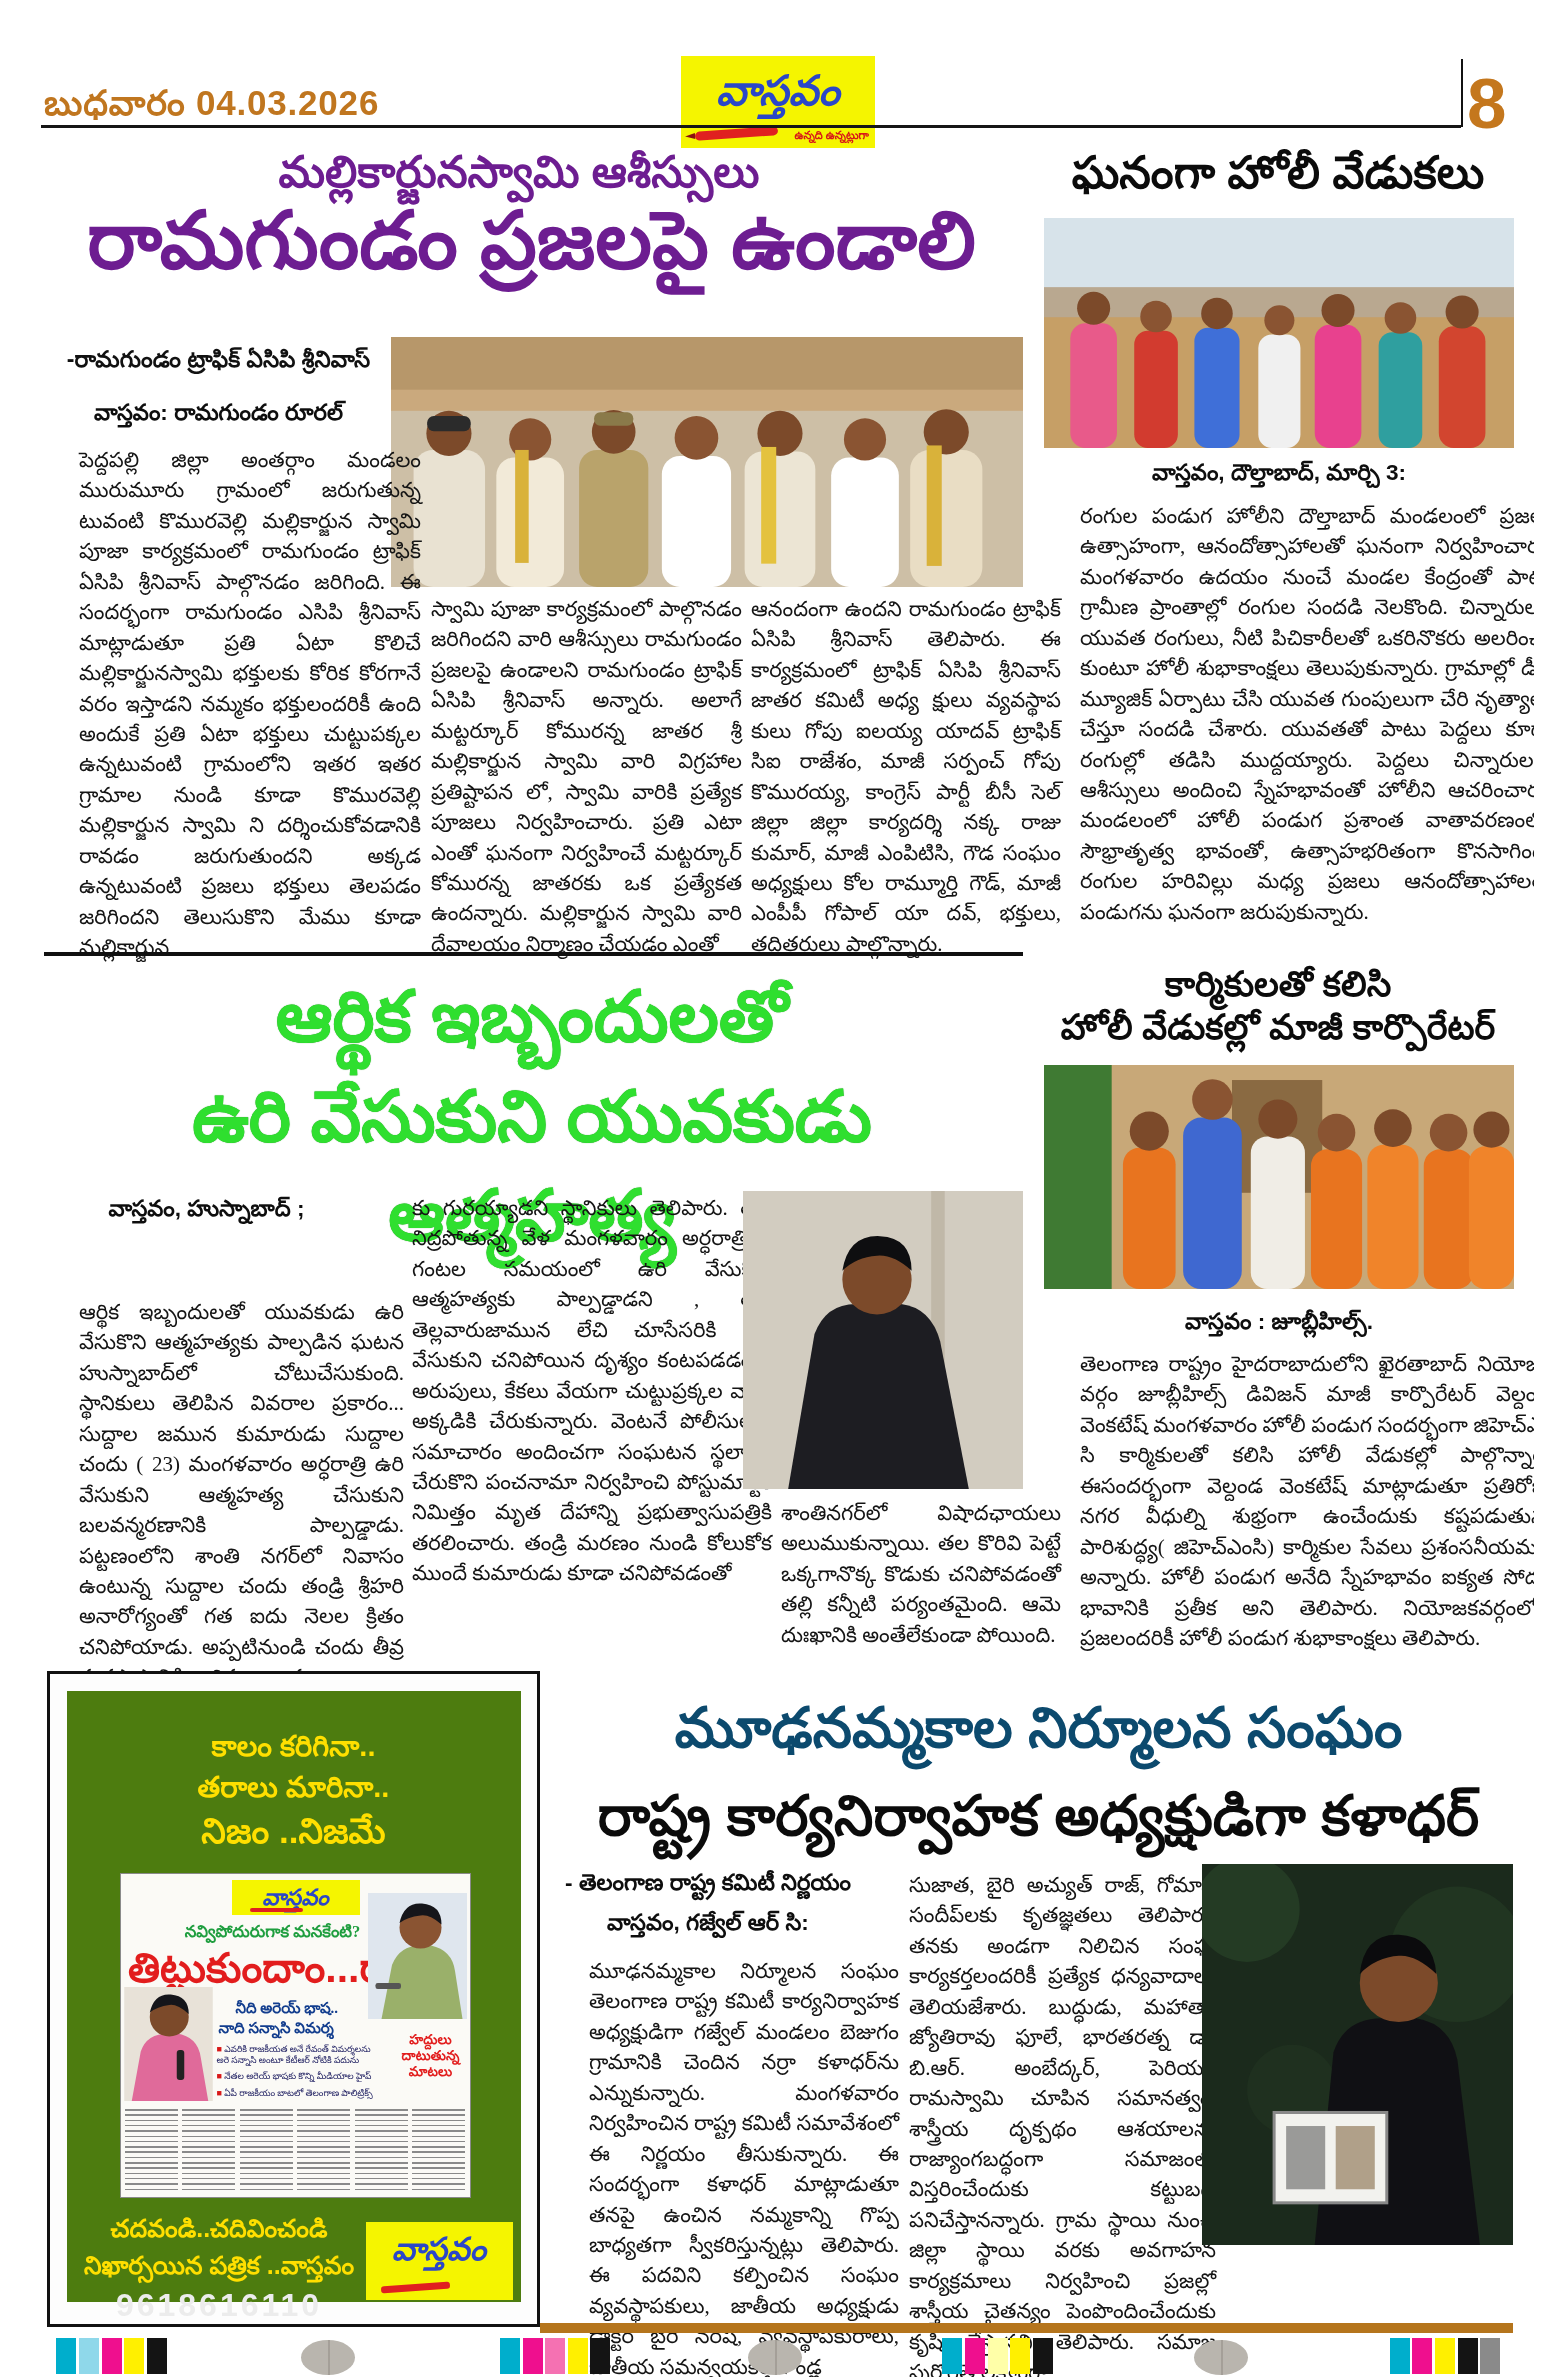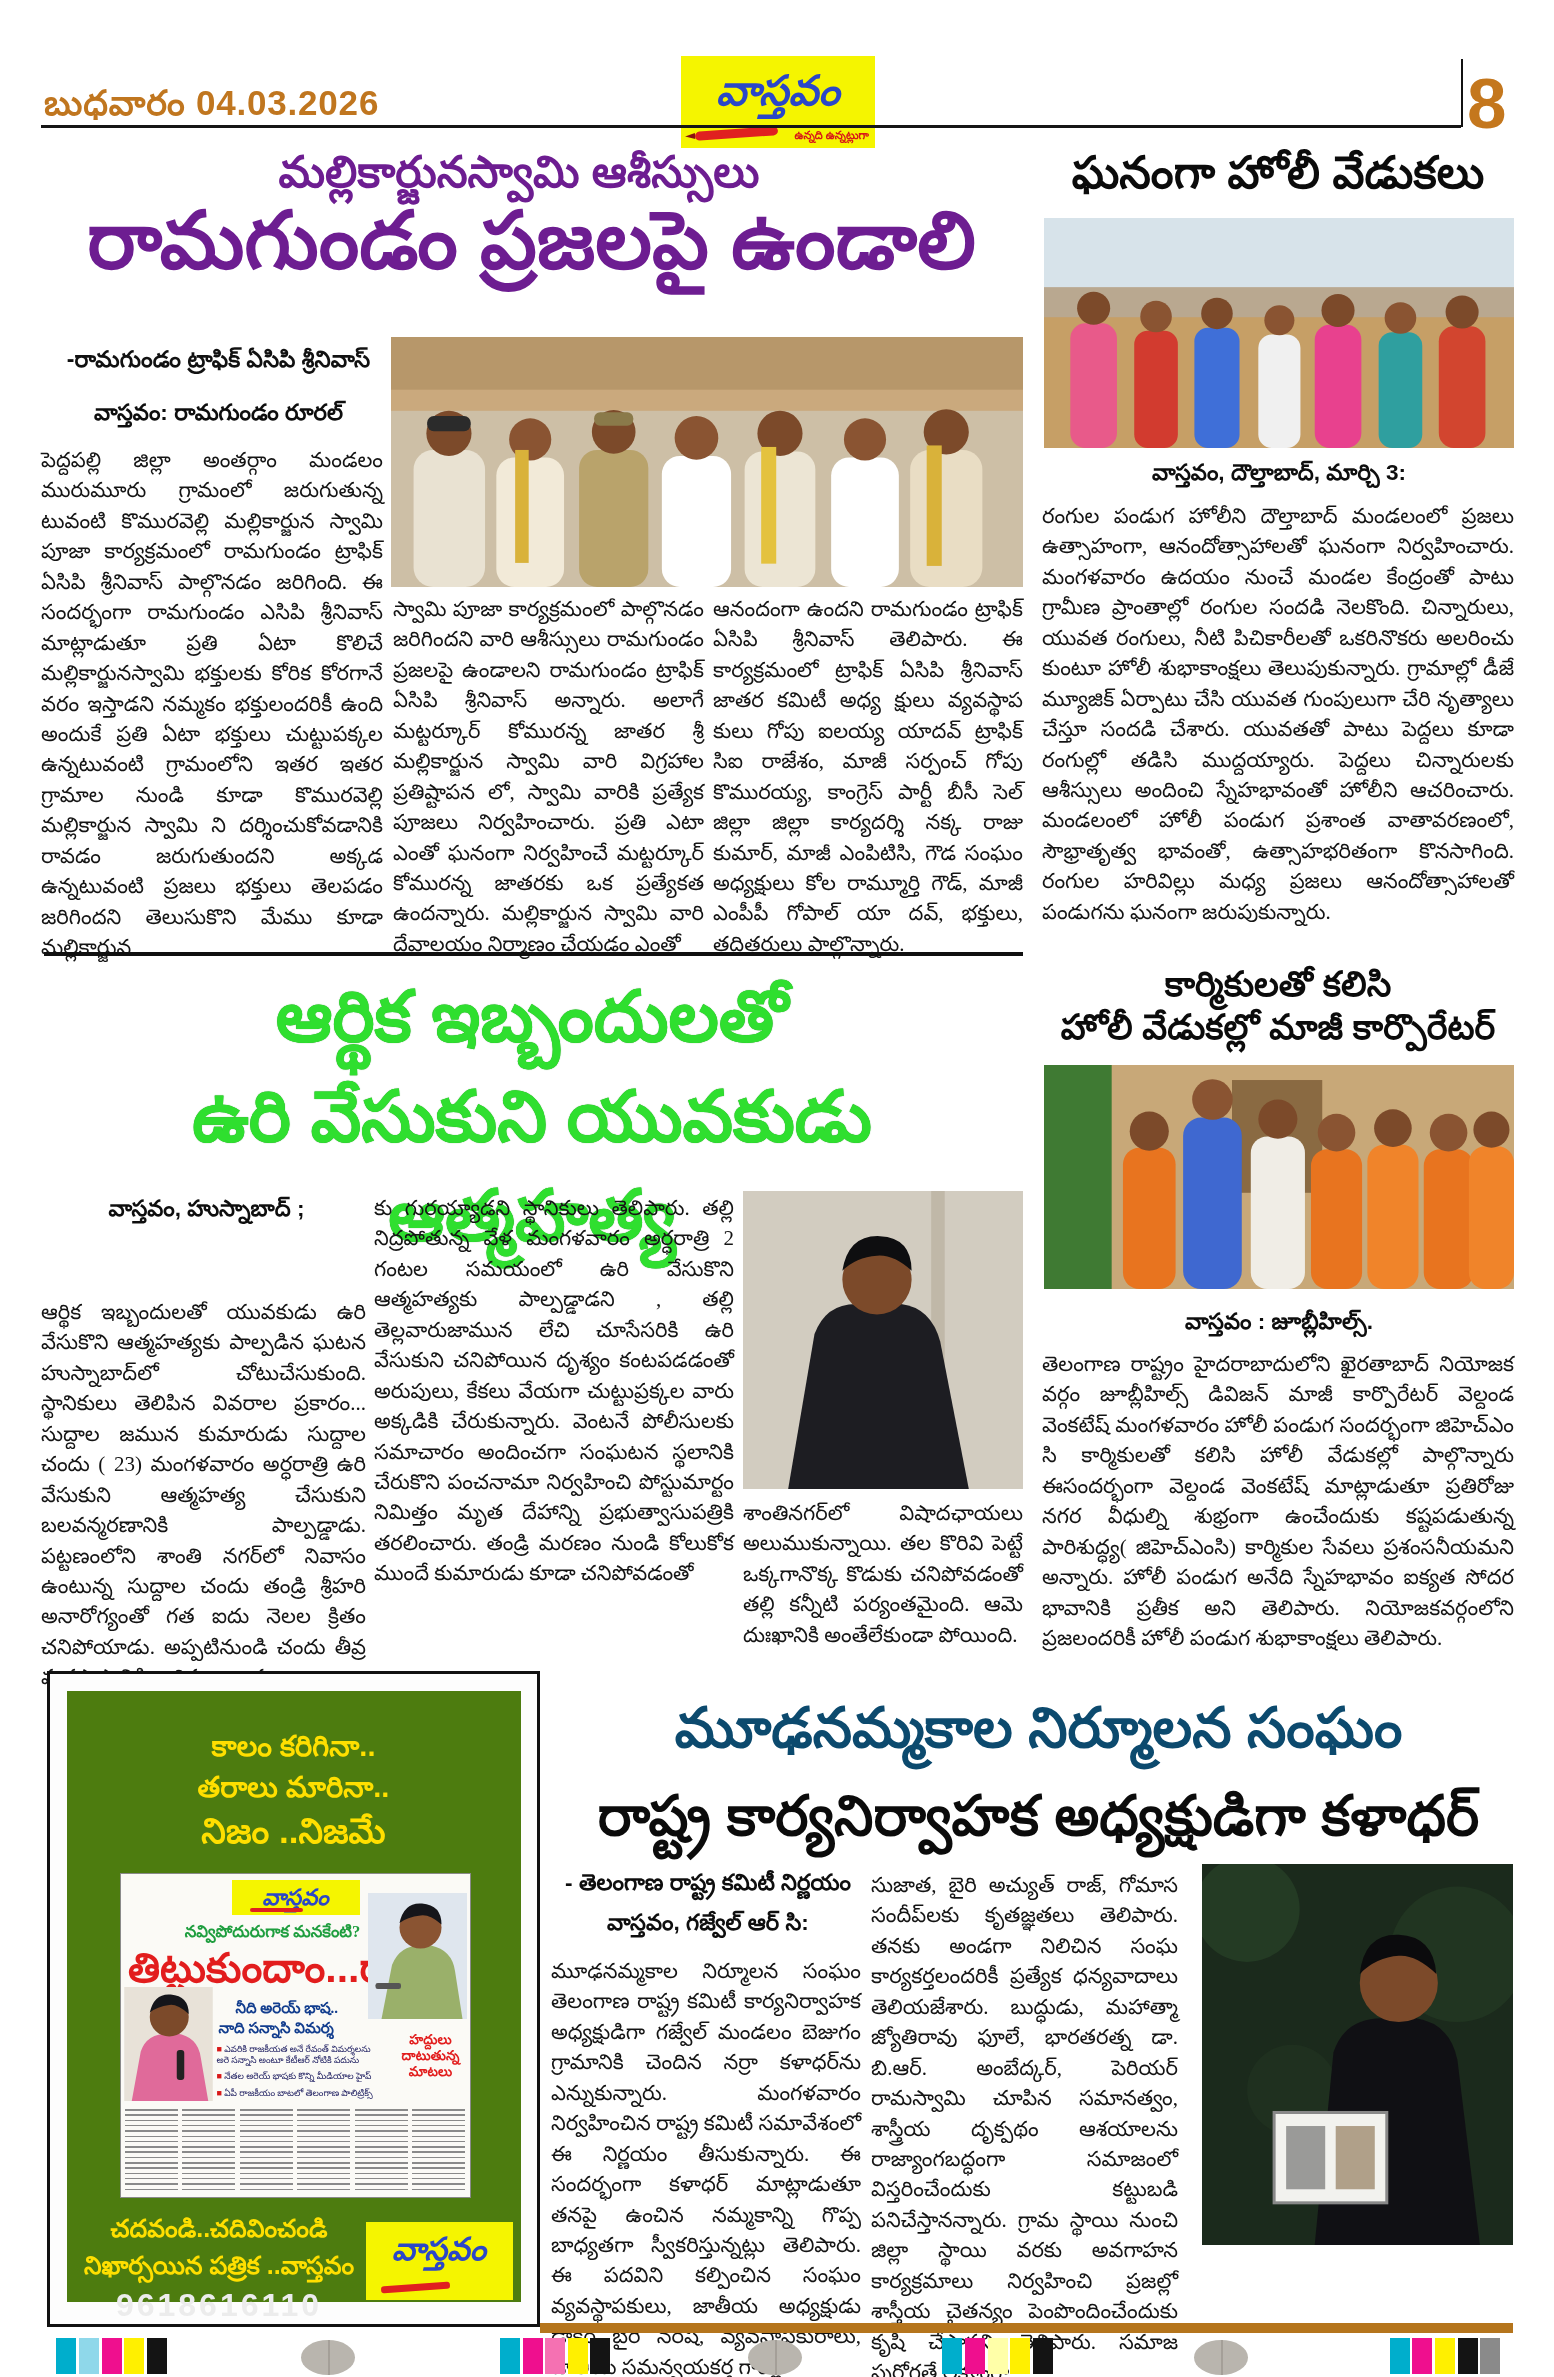--- a/index.html
+++ b/index.html
@@ -1,20 +1,20 @@
 <!DOCTYPE html>
 <html style="font-size:12px"><head>
 <meta charset="utf-8">
 <style>
   html,body{margin:0;padding:0;background:#ffffff;}
   #page{position:relative;width:1534px;height:2377px;background:#ffffff;overflow:hidden;
         font-family:"Liberation Serif","DejaVu Serif",serif;color:#111;}
   .abs{position:absolute;}
   .ctr{text-align:center;}
-  .jus{text-align:justify;text-justify:inter-word;}
+  .jus{text-align:justify;text-justify:inter-word;margin-left:38px;}
   .bold{font-weight:bold;}
   .sans{font-family:"Liberation Sans","DejaVu Sans",sans-serif;}
   .body-text{font-size:21px;line-height:1.45;color:#141414;}
   .dateline{font-size:22.6px;font-weight:bold;color:#0e0e0e;}
   
   #hdr-date{left:44px;top:83px;font-size:35px;color:#c0761f;letter-spacing:0.8px;}
   #masthead{left:681px;top:56px;width:194px;height:92px;background:#f5f500;}
   #masthead .logo-word{position:absolute;left:0;right:0;top:10.5px;text-align:center;
       font-size:42px;font-weight:bold;font-style:italic;color:#2b47c8;}
   #masthead .tagline{position:absolute;right:6px;bottom:4.5px;font-size:11.3px;color:#d81818;font-weight:bold;}

